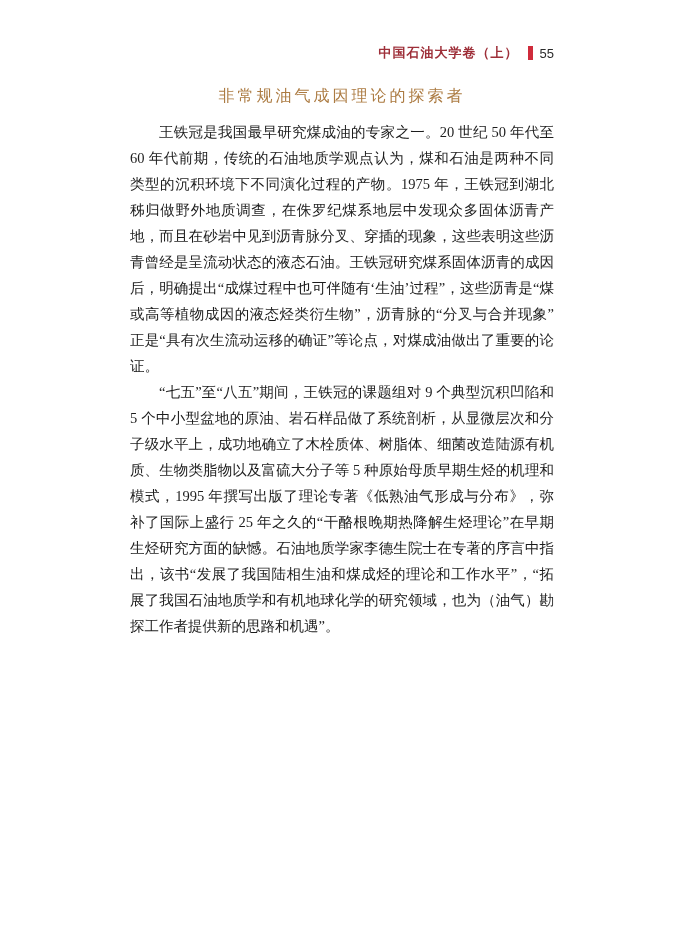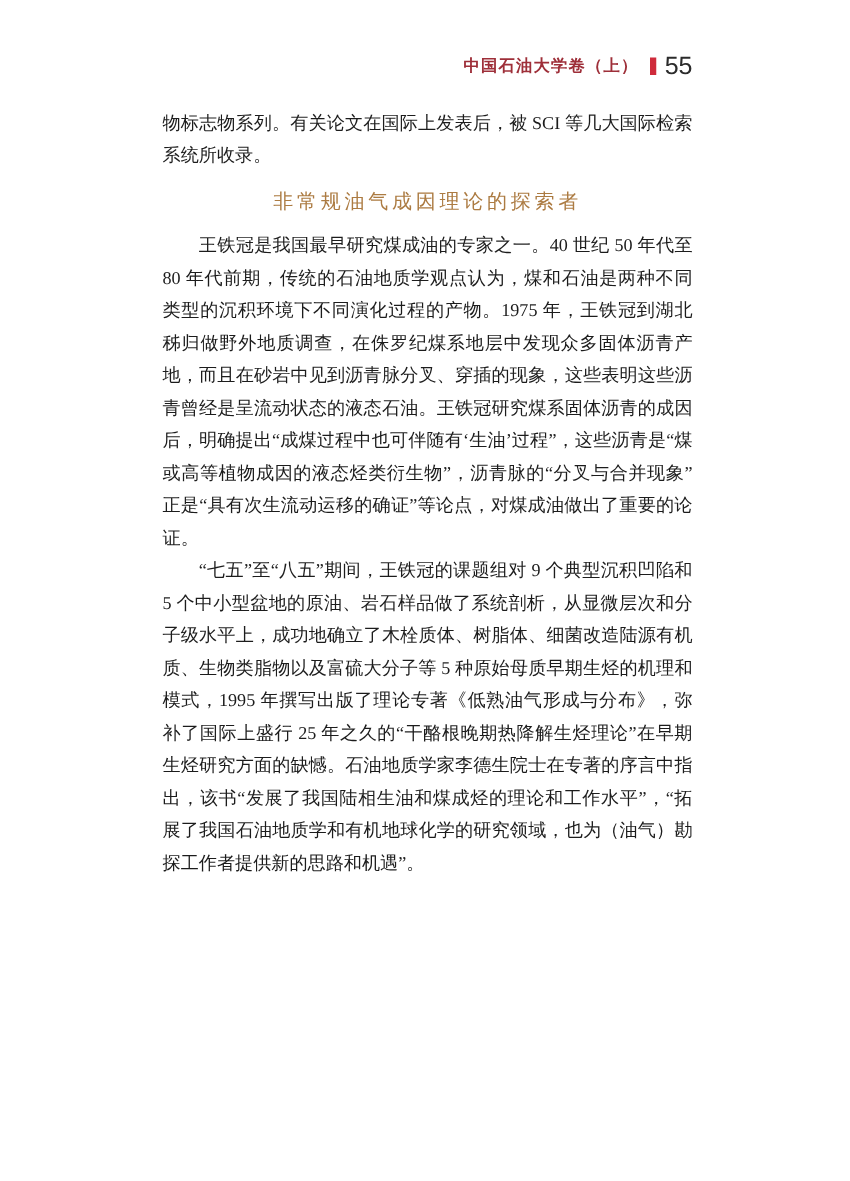--- a/index.html
+++ b/index.html
@@ -34,21 +34,21 @@
   }
   .header-bar {
     display: inline-block;
     width: 5px;
     height: 14px;
     background: var(--header_bar, #cf2b3b);
     margin: 0 7px 0 9px;
   }
   .header-page-number {
     color: var(--page_number, #2b2b2b);
-    font-size: 20px;
+    font-size: 13px;
     font-family: "Liberation Sans", "DejaVu Sans", sans-serif;
   }
   
   .page-body {
     color: var(--body_text, #1c1c1c);
   }
   .para {
     margin: 0;
     font-size: 14.5px;
     line-height: 26px;
@@ -76,25 +76,24 @@
 <div class="page">
 
   <header class="page-header">
     <span class="header-title">中国石油大学卷（上）</span>
     <span class="header-bar"></span>
     <span class="header-page-number">55</span>
   </header>
 
   <main class="page-body">
 
-    <p class="para no-indent">物标志物系列。有关论文在国际上发表后，被 SCI 等几大国际检索系统所收录。</p>
 
 
 
     <h2 class="section-heading">非常规油气成因理论的探索者</h2>
 
-    <p class="para">王铁冠是我国最早研究煤成油的专家之一。40 世纪 50 年代至 80 年代前期，传统的石油地质学观点认为，煤和石油是两种不同类型的沉积环境下不同演化过程的产物。1975 年，王铁冠到湖北秭归做野外地质调查，在侏罗纪煤系地层中发现众多固体沥青产地，而且在砂岩中见到沥青脉分叉、穿插的现象，这些表明这些沥青曾经是呈流动状态的液态石油。王铁冠研究煤系固体沥青的成因后，明确提出“成煤过程中也可伴随有‘生油’过程”，这些沥青是“煤或高等植物成因的液态烃类衍生物”，沥青脉的“分叉与合并现象”正是“具有次生流动运移的确证”等论点，对煤成油做出了重要的论证。</p>
+    <p class="para">王铁冠是我国最早研究煤成油的专家之一。20 世纪 50 年代至 60 年代前期，传统的石油地质学观点认为，煤和石油是两种不同类型的沉积环境下不同演化过程的产物。1975 年，王铁冠到湖北秭归做野外地质调查，在侏罗纪煤系地层中发现众多固体沥青产地，而且在砂岩中见到沥青脉分叉、穿插的现象，这些表明这些沥青曾经是呈流动状态的液态石油。王铁冠研究煤系固体沥青的成因后，明确提出“成煤过程中也可伴随有‘生油’过程”，这些沥青是“煤或高等植物成因的液态烃类衍生物”，沥青脉的“分叉与合并现象”正是“具有次生流动运移的确证”等论点，对煤成油做出了重要的论证。</p>
 
 
     <p class="para">“七五”至“八五”期间，王铁冠的课题组对 9 个典型沉积凹陷和 5 个中小型盆地的原油、岩石样品做了系统剖析，从显微层次和分子级水平上，成功地确立了木栓质体、树脂体、细菌改造陆源有机质、生物类脂物以及富硫大分子等 5 种原始母质早期生烃的机理和模式，1995 年撰写出版了理论专著《低熟油气形成与分布》，弥补了国际上盛行 25 年之久的“干酪根晚期热降解生烃理论”在早期生烃研究方面的缺憾。石油地质学家李德生院士在专著的序言中指出，该书“发展了我国陆相生油和煤成烃的理论和工作水平”，“拓展了我国石油地质学和有机地球化学的研究领域，也为（油气）勘探工作者提供新的思路和机遇”。</p>
 
   </main>
 </div>
 
 </body></html>

